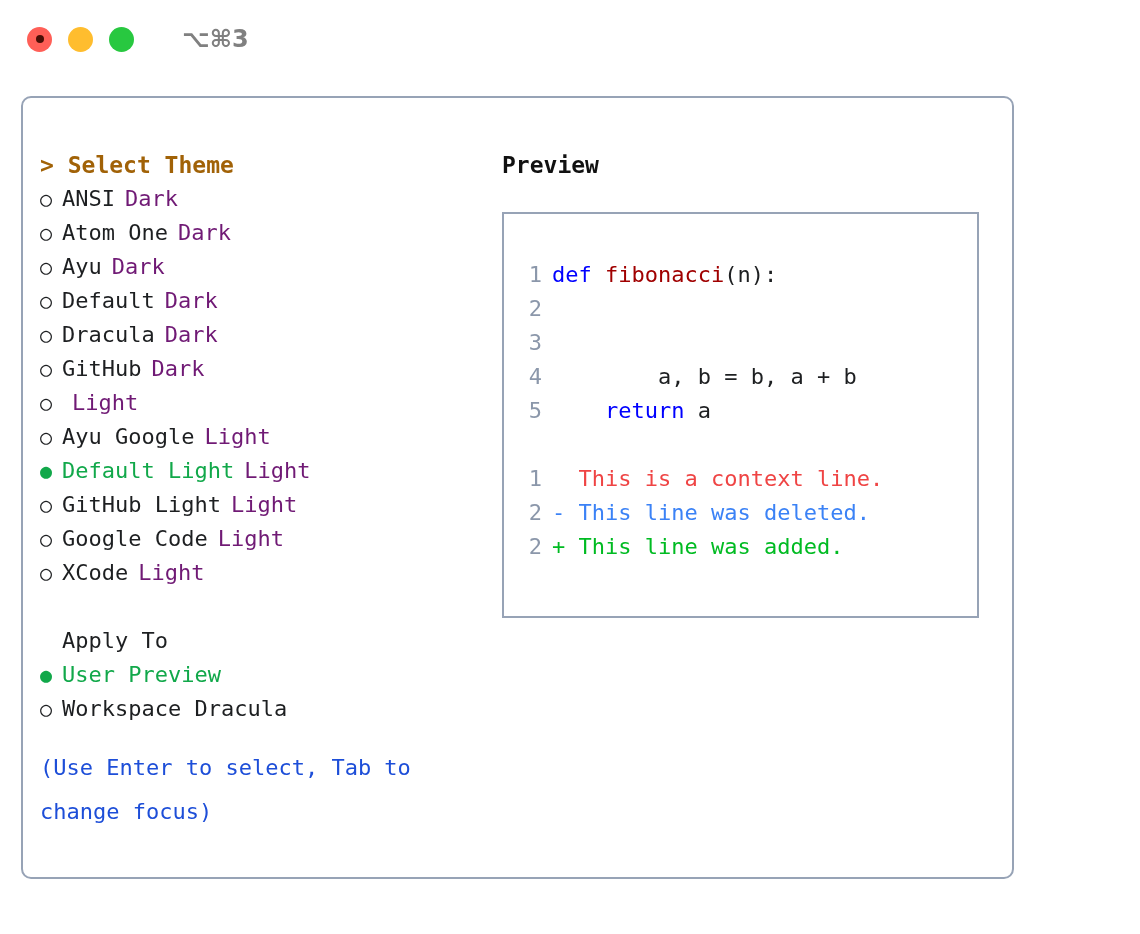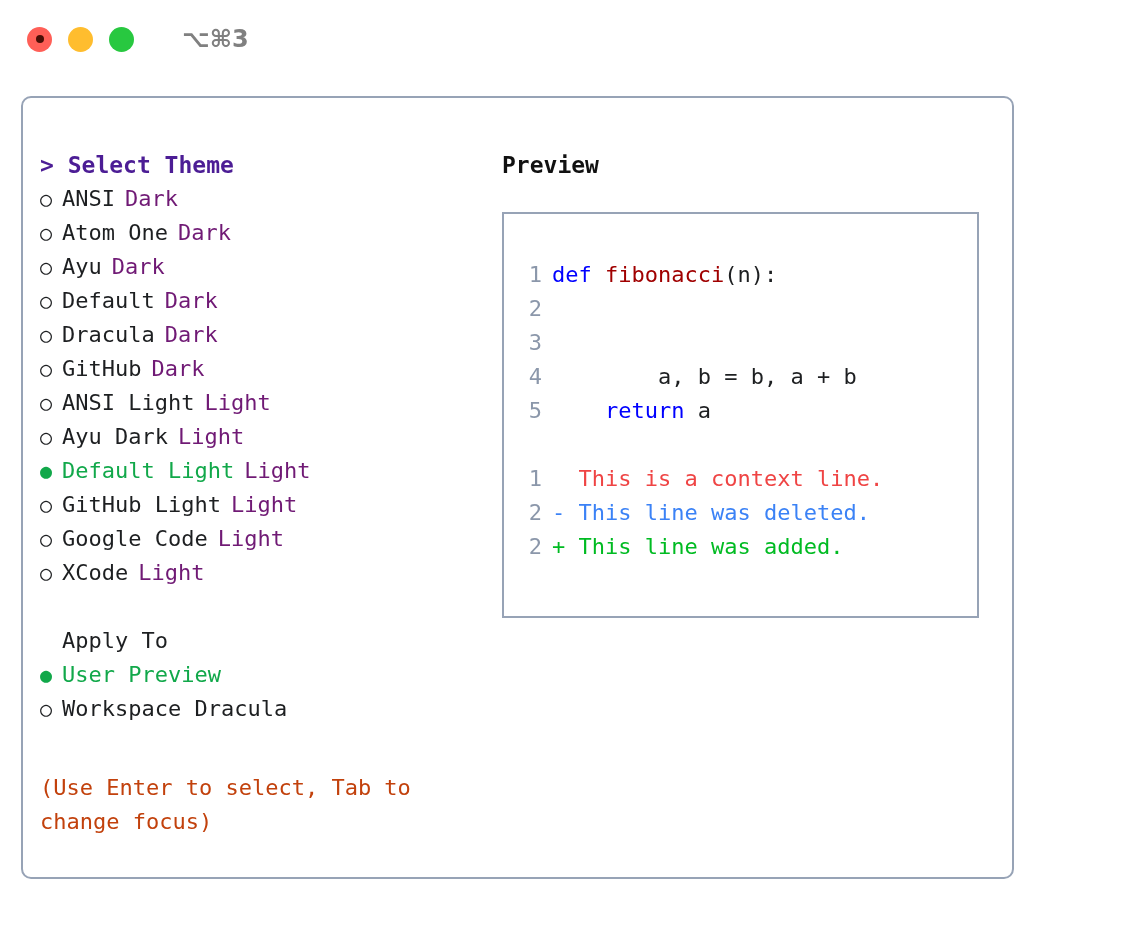--- a/index.html
+++ b/index.html
@@ -68,21 +68,21 @@
   .left-col {
     position: absolute;
     left: 17px;
     top: 50px;
     width: 430px;
   }
 
   .heading {
     font-size: 23px;
     font-weight: bold;
-    color: #4c1d95;
+    color: #a16207;
     line-height: 34px;
     white-space: pre;
   }
 
   .opt-row {
     display: flex;
     align-items: baseline;
     font-size: 22px;
     line-height: 34px;
     color: #1d1f21;
@@ -107,24 +107,24 @@
 
   .subheading {
     font-size: 22px;
     line-height: 34px;
     color: #1d1f21;
     padding-left: 22px;
     white-space: pre;
   }
 
   .hint {
-    margin-top: 45px;
-    font-size: 22px;
-    line-height: 34px;
-    color: #c2410c;
+    margin-top: 20px;
+    font-size: 22px;
+    line-height: 44px;
+    color: #1d4ed8;
     width: 410px;
   }
 
   
   .right-col {
     position: absolute;
     left: 479px;
     top: 50px;
     width: 490px;
   }
@@ -189,22 +189,22 @@
 
       <div class="heading">&gt; Select Theme</div>
 
       <div id="theme-list">
           <div class="opt-row"><span class="opt-bullet">○</span><span class="opt-label">ANSI</span><span class="opt-tag">Dark</span></div>
           <div class="opt-row"><span class="opt-bullet">○</span><span class="opt-label">Atom One</span><span class="opt-tag">Dark</span></div>
           <div class="opt-row"><span class="opt-bullet">○</span><span class="opt-label">Ayu</span><span class="opt-tag">Dark</span></div>
           <div class="opt-row"><span class="opt-bullet">○</span><span class="opt-label">Default</span><span class="opt-tag">Dark</span></div>
           <div class="opt-row"><span class="opt-bullet">○</span><span class="opt-label">Dracula</span><span class="opt-tag">Dark</span></div>
           <div class="opt-row"><span class="opt-bullet">○</span><span class="opt-label">GitHub</span><span class="opt-tag">Dark</span></div>
-          <div class="opt-row"><span class="opt-bullet">○</span><span class="opt-label">ANSI Light</span><span class="opt-tag">Light</span></div>
-          <div class="opt-row"><span class="opt-bullet">○</span><span class="opt-label">Ayu Dark</span><span class="opt-tag">Light</span></div>
+          <div class="opt-row"><span class="opt-bullet">○</span><span class="opt-tag">Light</span></div>
+          <div class="opt-row"><span class="opt-bullet">○</span><span class="opt-label">Ayu Google</span><span class="opt-tag">Light</span></div>
           <div class="opt-row selected"><span class="opt-bullet">●</span><span class="opt-label">Default Light</span><span class="opt-tag">Light</span></div>
           <div class="opt-row"><span class="opt-bullet">○</span><span class="opt-label">GitHub Light</span><span class="opt-tag">Light</span></div>
           <div class="opt-row"><span class="opt-bullet">○</span><span class="opt-label">Google Code</span><span class="opt-tag">Light</span></div>
           <div class="opt-row"><span class="opt-bullet">○</span><span class="opt-label">XCode</span><span class="opt-tag">Light</span></div>
         </div>
 
       <div class="section-gap"></div>
 
       <div class="subheading">Apply To</div>
 

